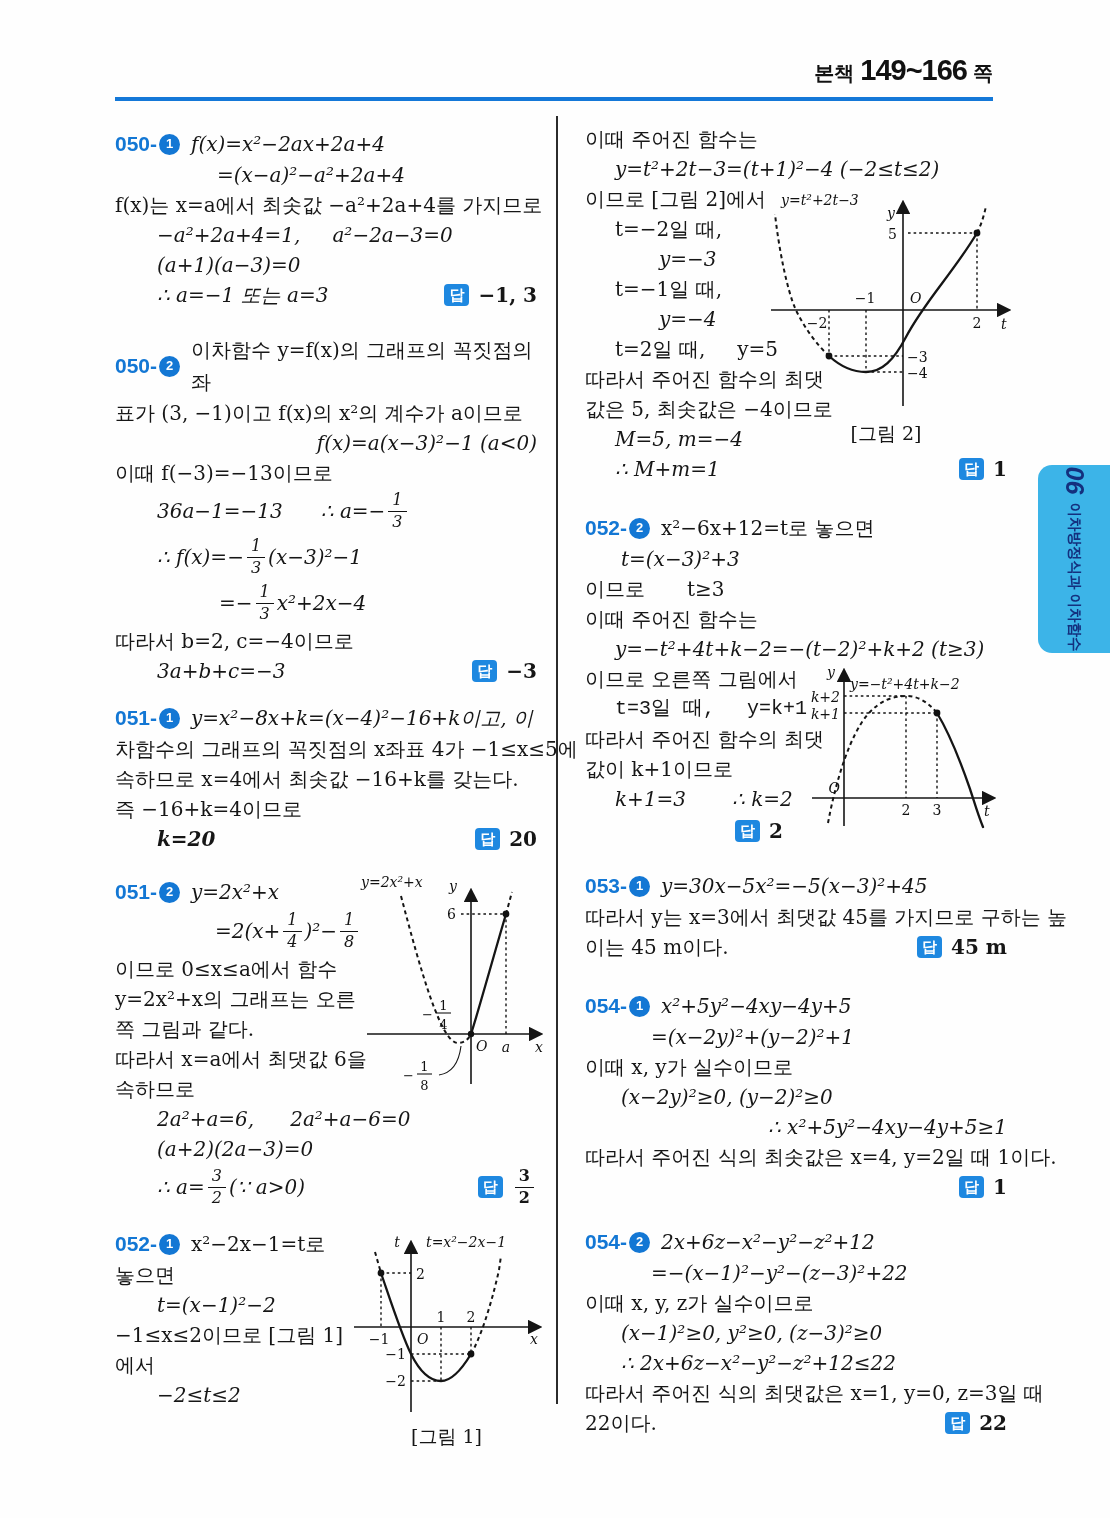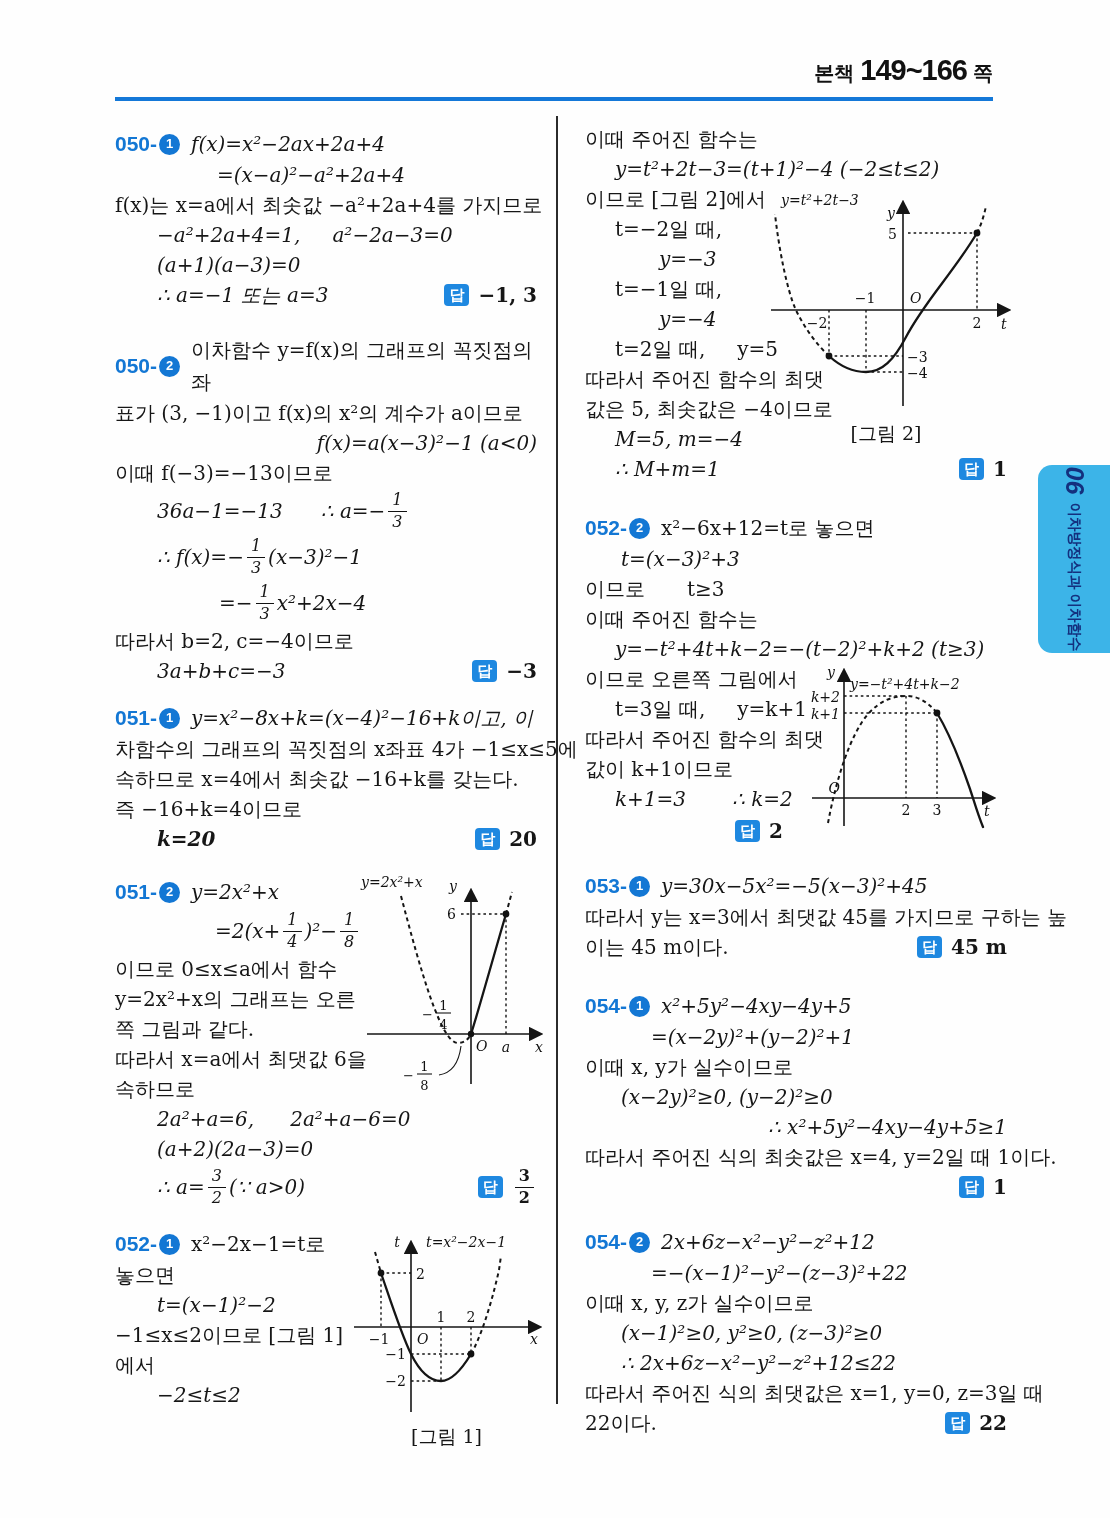--- a/index.html
+++ b/index.html
@@ -386,21 +386,21 @@
           <span>052-</span>
           <span class="pnum">2</span>
         </span>
         <span class="kline">x²−6x+12=t로 놓으면</span>
       </div>
       <div class="ln mline" style="padding-left:36px;">t=(x−3)²+3</div>
       <div class="ln kline">이므로<span class="msp" style="width: 42px;"></span>t≥3</div>
       <div class="ln kline">이때 주어진 함수는</div>
       <div class="ln mline" style="padding-left:30px;">y=−t²+4t+k−2=−(t−2)²+k+2 (t≥3)</div>
       <div class="ln kline">이므로 오른쪽 그림에서</div>
-      <div class="ln kline" style="padding-left:30px;">t=3일 때,<span class="msp" style="width: 32px;"></span>y=k+1</div>
+      <div class="ln kline" style="padding-left:30px;font-family:Liberation Mono, monospace;">t=3일 때,<span class="msp" style="width: 32px;"></span>y=k+1</div>
       <div class="ln kline">따라서 주어진 함수의 최댓</div>
       <div class="ln kline">값이 k+1이므로</div>
       <div class="ln mline" style="padding-left:30px;">k+1=3<span class="msp" style="width: 46px;"></span>∴ k=2</div>
       <div class="ln" style="padding-left:150px;">
         <span class="ans">
           <span class="badge">답</span>
           <span class="ansval">2</span>
         </span>
       </div>
     </section>

